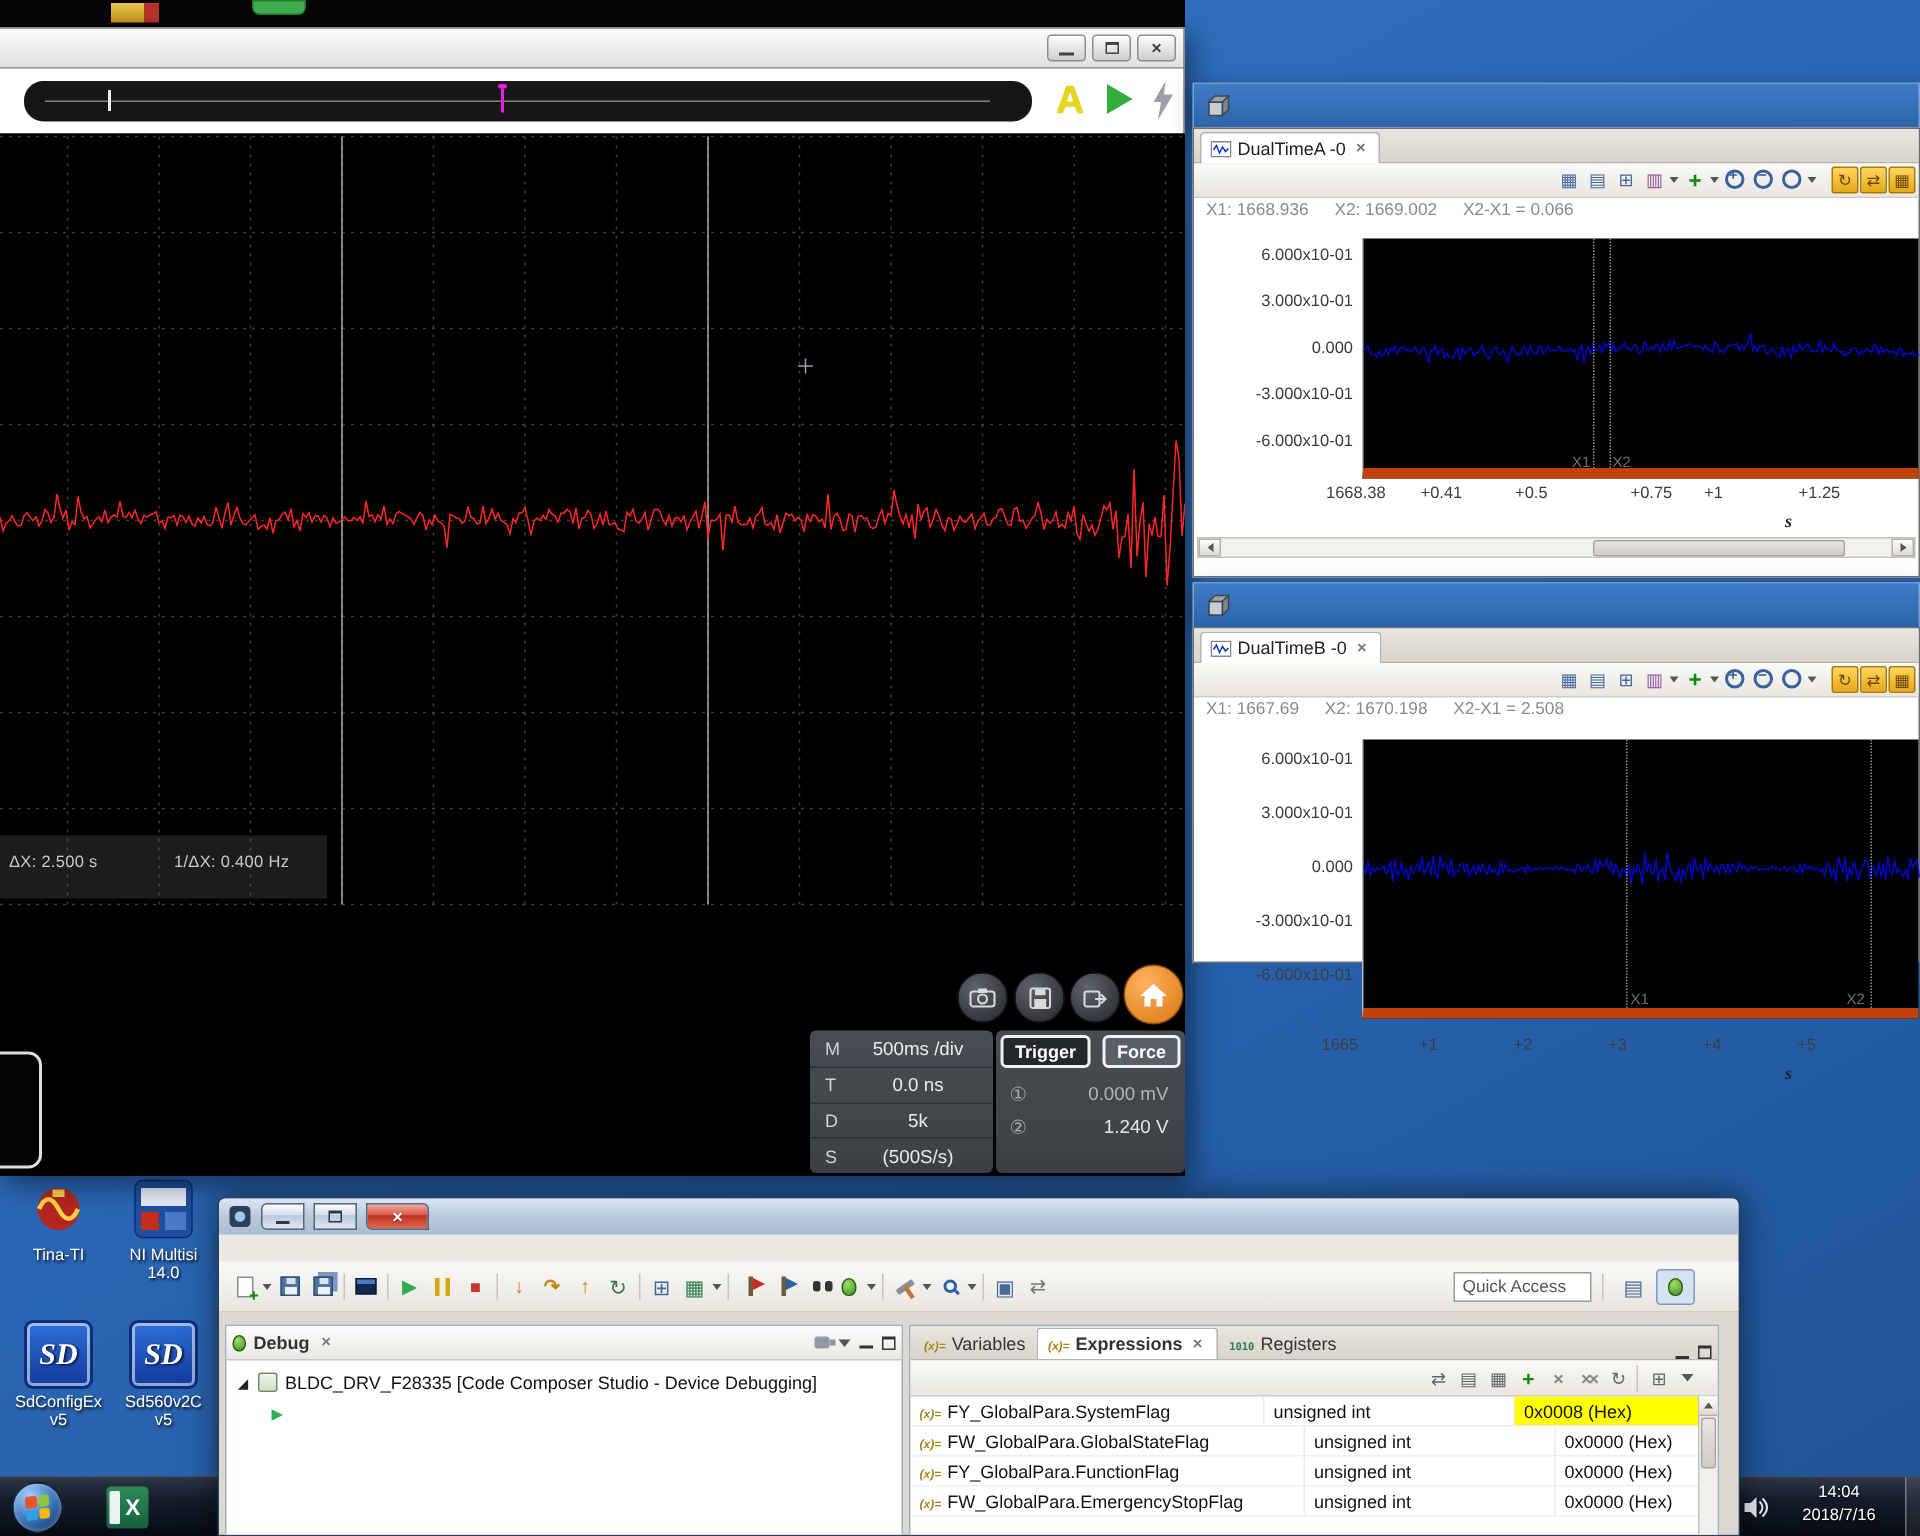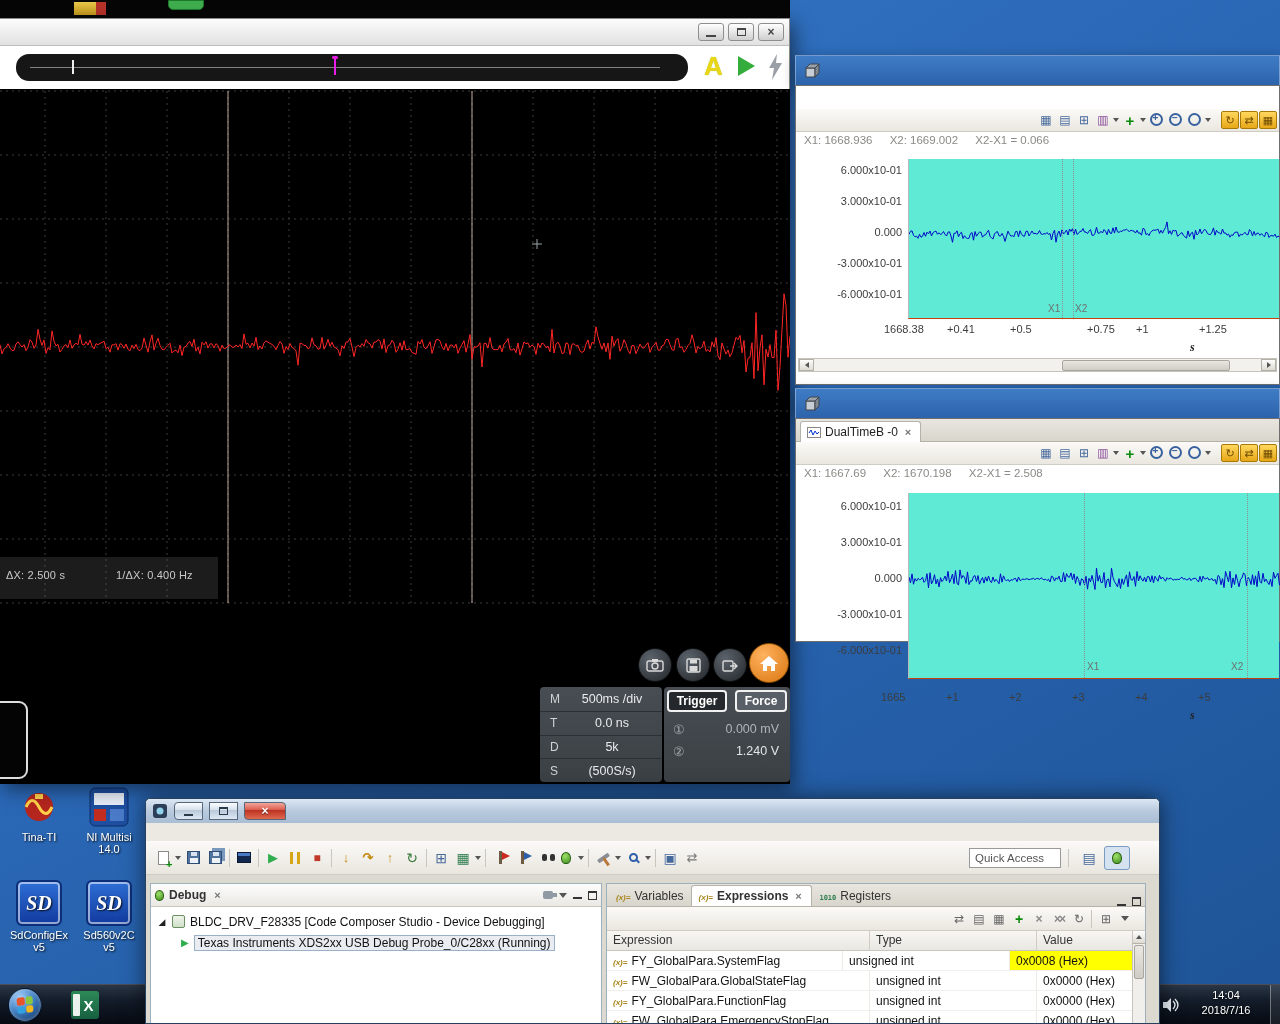--- a/index.html
+++ b/index.html
@@ -72,21 +72,21 @@
 .z-in::after{content:"+"}
 .z-out::after{content:"−";left:5px}
 .z-fit::after{content:""}
 .gi-y{background:linear-gradient(#ffd75e,#e7a818);border:1px solid #a87a08}
 .gi-y::before{content:"↻";color:#6d4a00;font-size:11px}
 .gi-y2::before{content:"⇄"}
 .gi-y3::before{content:"▦"}
 .gw-info{left:8px;top:48px;font-size:11.5px;color:#8a8a86;white-space:nowrap}
 .gw-info span{margin-right:14px}
 .ylab{position:absolute;left:18px;width:88px;text-align:right;font-size:11px;color:#3c3c3c}
-.plot{position:absolute;left:112px;background:#5eead4;border-left:1px solid #b9b9b9;border-bottom:1px solid #c2410c}
+.plot{position:absolute;left:112px;background:#000000;border-left:1px solid #b9b9b9;border-bottom:7px solid #c2410c}
 .curs{position:absolute;top:0;width:0;border-left:1px dotted #8f8f8f;height:100%}
 .curslab{position:absolute;font-size:10px;color:#6f6f6f}
 .xlab{position:absolute;width:60px;text-align:left;font-size:11px;color:#3c3c3c}
 .unit-s{position:absolute;font:italic bold 12px "Liberation Serif",serif;color:#222}
 .hsb{position:absolute;left:2px;width:479px;height:14px;background:#f2f1ee;border:1px solid #c6c3bc;display:flex;align-items:center}
 .hsb-btn{width:15px;height:12px;background:linear-gradient(#fdfdfc,#dedbd3);border:1px solid #b3b0a8;display:flex;align-items:center;justify-content:center}
 .tri-l{width:0;height:0;border-top:3px solid transparent;border-bottom:3px solid transparent;border-right:4px solid #555}
 .tri-r{width:0;height:0;border-top:3px solid transparent;border-bottom:3px solid transparent;border-left:4px solid #555}
 .hsb-thumb{position:absolute;left:263px;width:168px;top:1px;height:11px;background:linear-gradient(#e9e7e2,#cfccc4);border:1px solid #a9a69e;border-radius:2px}
 
@@ -163,21 +163,21 @@
 .trow{height:20px;display:flex;border-bottom:1px solid #f0efec;font-size:12px;color:#111;align-items:center}
 .tc{height:100%;display:flex;align-items:center;padding-left:6px;border-right:1px solid #eceae5;overflow:hidden;white-space:nowrap}
 .val-hi{background:#ffff00}
 .vsb{position:absolute;top:47px;right:0;bottom:0;width:13px;background:#f0efec;border-left:1px solid #c6c3bc}
 .vsb-btn{height:13px;display:flex;align-items:center;justify-content:center;background:linear-gradient(#fdfdfc,#dedbd3);border-bottom:1px solid #b3b0a8}
 .tri-u{width:0;height:0;border-left:3px solid transparent;border-right:3px solid transparent;border-bottom:4px solid #555}
 .vsb-thumb{position:absolute;top:14px;left:1px;width:10px;height:34px;background:linear-gradient(#e9e7e2,#cfccc4);border:1px solid #a9a69e;border-radius:2px}
 
 
 .dico{position:absolute;width:66px;text-align:center;color:#fff;font-size:11px;text-shadow:1px 1px 2px rgba(0,0,0,.9);z-index:1}
-.dico .ig{margin:0 auto 3px auto;display:flex;align-items:flex-end;justify-content:center}
+.dico .ig{margin:0 auto 3px auto;display:flex;align-items:center;justify-content:center}
 .sdbox{width:46px;height:46px;border-radius:6px;background:linear-gradient(#2e6fd6,#123a9e);border:2px solid #0d2f7a;box-shadow:inset 0 0 0 2px rgba(255,255,255,.55);display:flex;align-items:center;justify-content:center}
 .sdbox span{font:bold italic 20px "Liberation Serif",serif;color:#fff}
 
 
 #taskbar{left:0;top:984px;width:1280px;height:40px;background:linear-gradient(#2a3646,#131c29 40%,#060a12);border-top:1px solid rgba(255,255,255,.28);z-index:3}
 .orb{left:8px;top:3px;width:34px;height:34px;border-radius:50%;background:radial-gradient(circle at 35% 28%,#a8d4ff,#3e7ec2 45%,#123a70 78%,#081c3a);border:1px solid rgba(0,0,0,.7);box-shadow:inset 0 0 5px rgba(255,255,255,.5);display:flex;align-items:center;justify-content:center}
 .flag{width:16px;height:16px;display:grid;grid-template-columns:1fr 1fr;grid-template-rows:1fr 1fr;gap:1px;transform:rotate(-4deg) skewY(-4deg)}
 .flag i{border-radius:2px}
 .tbtn{left:62px;top:2px;width:46px;height:36px;display:flex;align-items:center;justify-content:center;border-radius:3px}
 .xlico{width:28px;height:28px;background:linear-gradient(#2d8a57,#176040);border-radius:3px;position:relative;display:flex;align-items:center;justify-content:center}
@@ -319,20 +319,30 @@
 
   <div class="a gwin" style="left:795px;top:55px;height:330px">
     <div class="a gw-strip">
       <svg class="a" style="left:8px;top:7px" width="16" height="16">
           <rect x="2" y="5" width="9" height="9" fill="#c7cdd4" stroke="#3f454c"></rect>
           <polygon points="2,5 6,1 15,1 11,5" fill="#9aa2ab" stroke="#3f454c"></polygon>
           <polygon points="11,5 15,1 15,10 11,14" fill="#7e868f" stroke="#3f454c"></polygon>
         </svg>
     </div>
     <div class="a gw-body" style="height:300px">
+      <div class="a gw-tabs">
+        <div class="gw-tab">
+          <svg width="14" height="11">
+              <rect x="0.5" y="0.5" width="13" height="10" fill="#fff" stroke="#888"></rect>
+              <polyline points="2,6 4,3 6,8 8,4 10,7 12,5" fill="none" stroke="#0038d0"></polyline>
+            </svg>
+          <span>DualTimeA -0</span>
+          <span class="closex"></span>
+        </div>
+      </div>
       <div class="a gw-tools" style="width:483px">
         <span class="gti gi-g1"></span>
         <span class="gti gi-g2"></span>
         <span class="gti gi-g3"></span>
         <span class="gti gi-g4"></span>
           <span class="carett"></span>
         <span class="gti gi-plus"></span>
           <span class="carett"></span>
         <span class="gti zring z-in"></span>
         <span class="gti zring z-out"></span>
@@ -545,21 +555,20 @@
         </span>
       </div>
       <div style="padding:4px 0 0 6px">
         <div class="tree-row">
           <span class="twist">◢</span>
           <span class="prjico"></span>
           <span>BLDC_DRV_F28335 [Code Composer Studio - Device Debugging]</span>
         </div>
         <div class="tree-row" style="padding-left:24px">
           <span class="thr">▶</span>
-          <span class="selbox">Texas Instruments XDS2xx USB Debug Probe_0/C28xx (Running)</span>
         </div>
       </div>
     </div>
 
     <div class="pane" style="left:460px;top:84px;width:540px;height:142px;overflow:hidden">
       <div class="etabs">
         <span class="etab">
           <span class="varico"></span>
           <span>Variables</span>
         </span>
@@ -582,25 +591,20 @@
         <span class="eti">▤</span>
         <span class="eti">▦</span>
         <span class="eti green">+</span>
         <span class="eti gray">×</span>
         <span class="eti gray" style="letter-spacing:-2px">××</span>
         <span class="eti ch-refresh">↻</span>
         <span class="sep"></span>
         <span class="eti ch-grid">⊞</span>
         <span class="cardn" style="margin-left:6px"></span>
       </div>
-      <div class="thead">
-        <span class="thc" style="width:263px">Expression</span>
-        <span class="thc" style="width:167px">Type</span>
-        <span class="thc" style="flex:1;border-right:none">Value</span>
-      </div>
       <div style="width:527px">
         <div class="trow">
           <span class="tc" style="width:236px">
               <span class="varico" style="margin-right:4px"></span>
               <span>FY_GlobalPara.SystemFlag</span>
             </span>
           <span class="tc" style="width:167px">unsigned int</span>
           <span class="tc val-hi" style="flex:1;border-right:none">0x0008 (Hex)</span>
         </div>
         <div class="trow">

